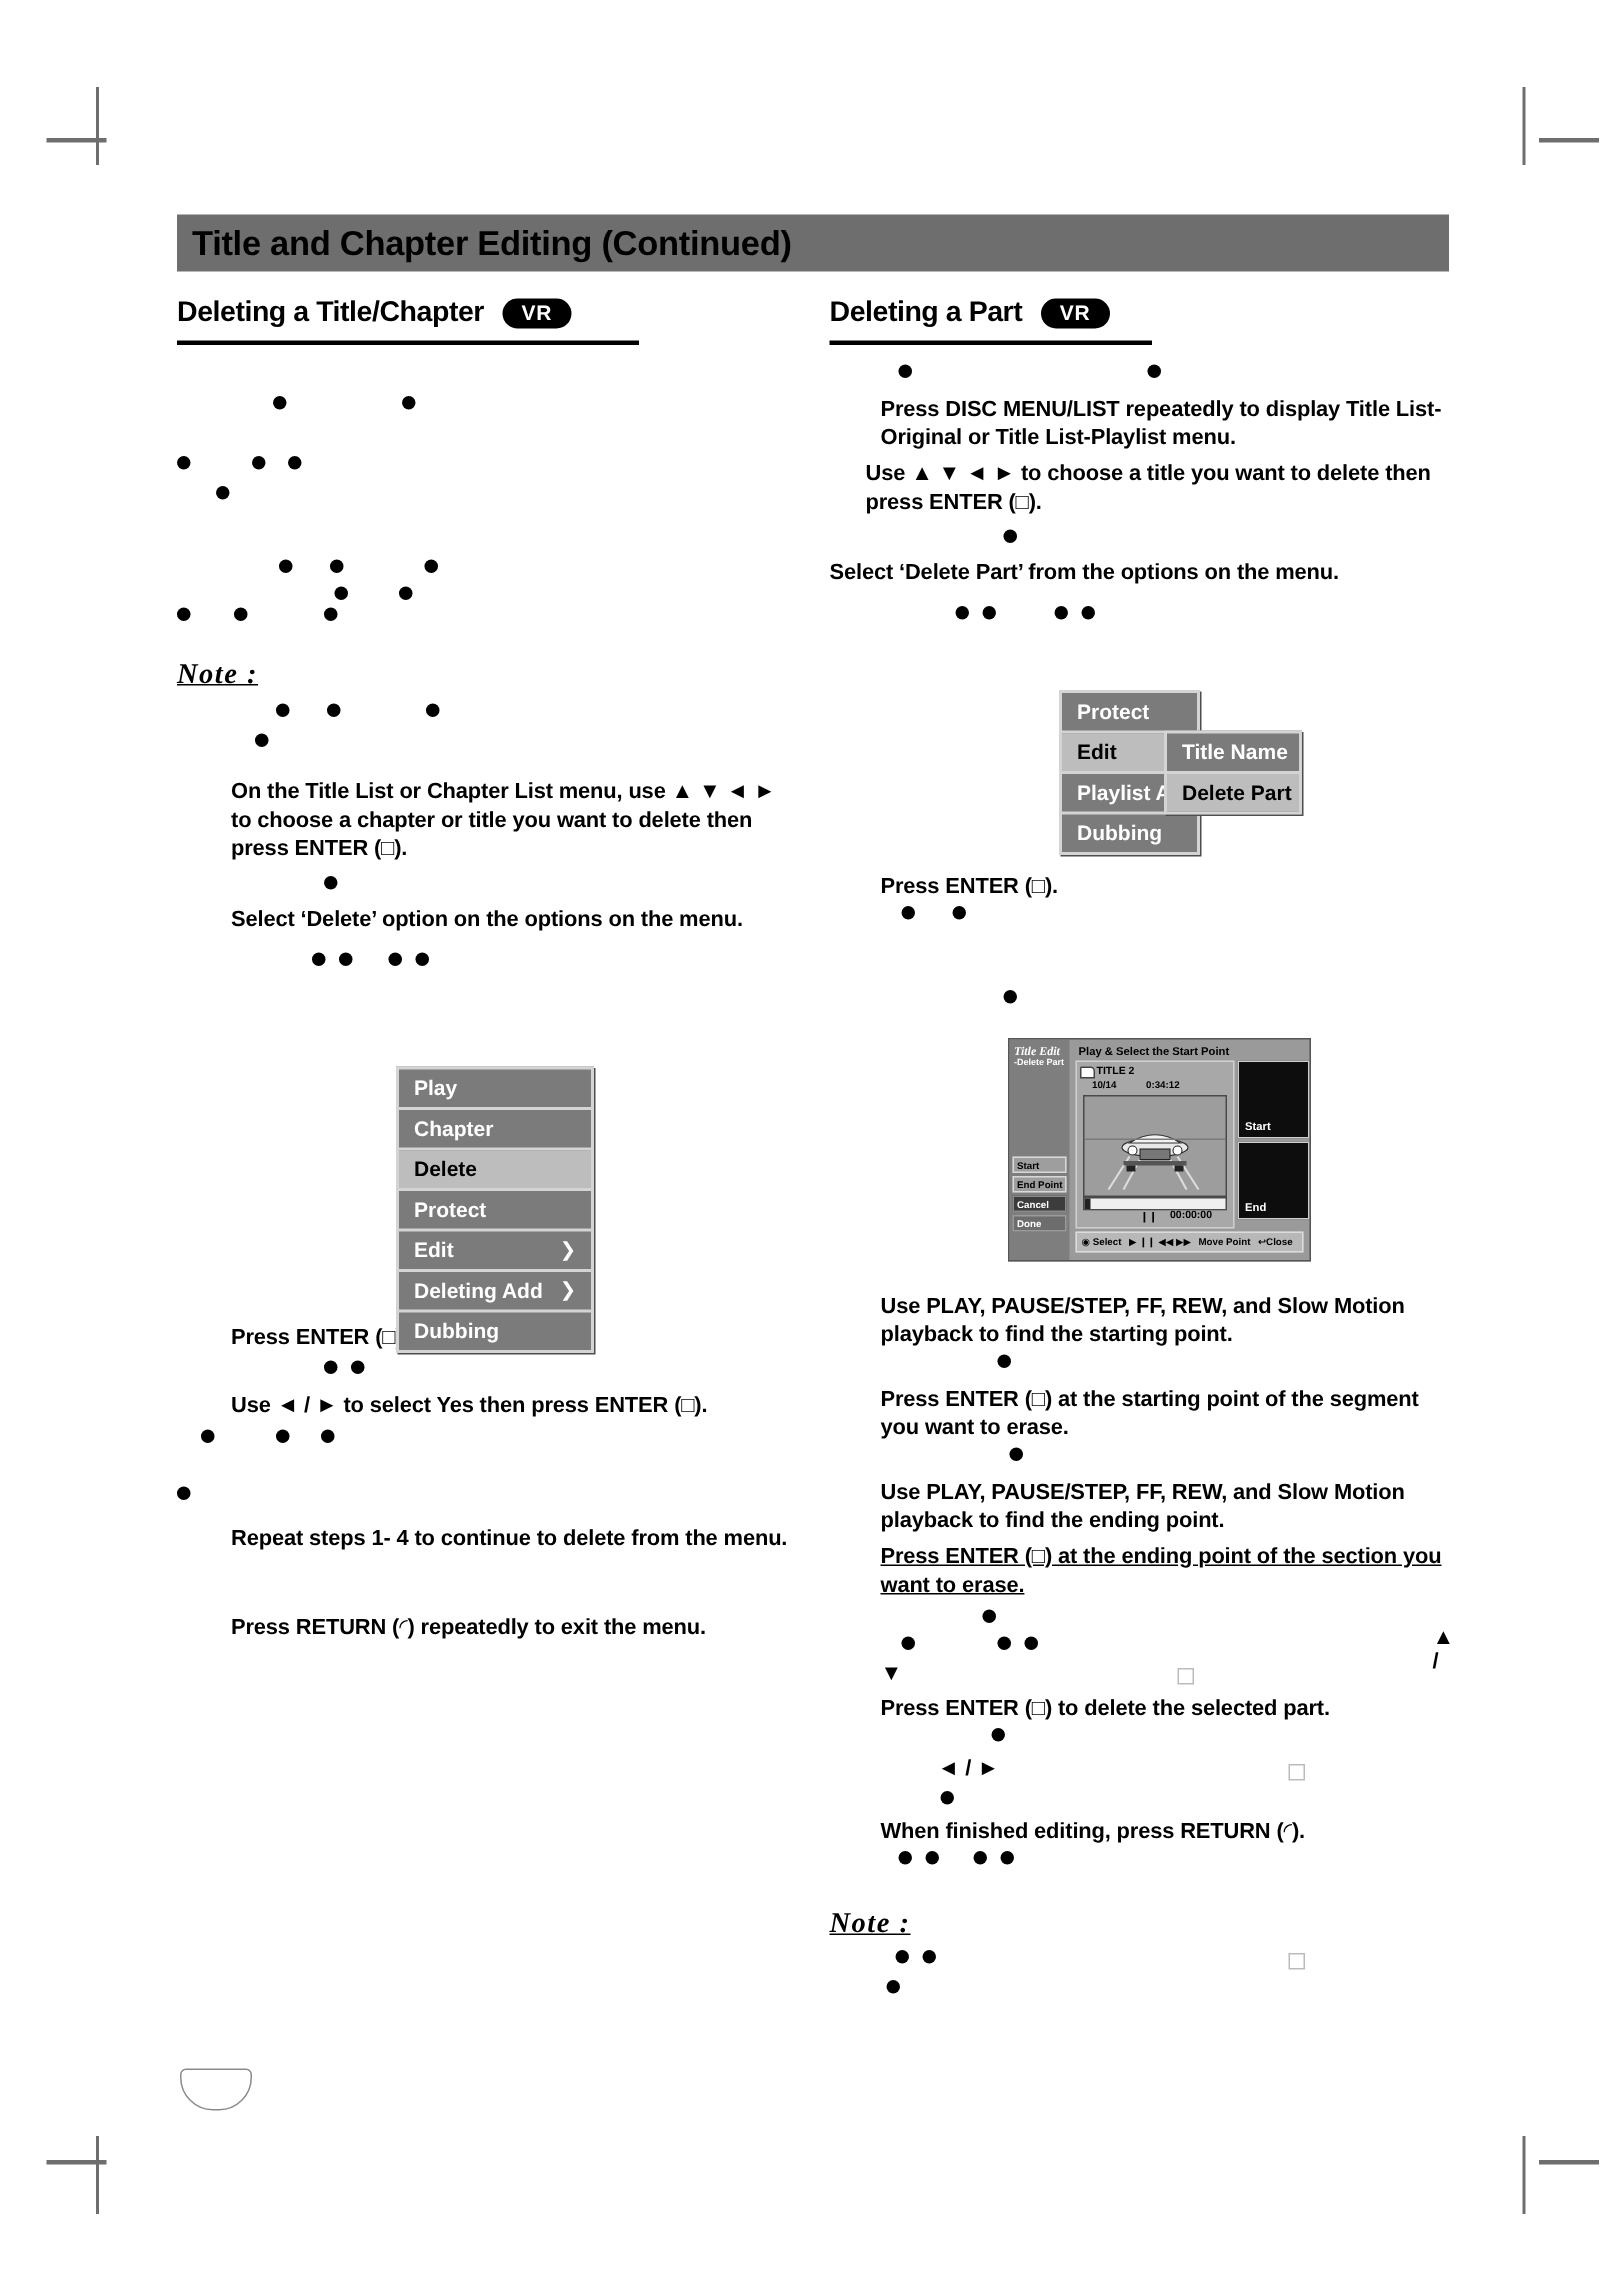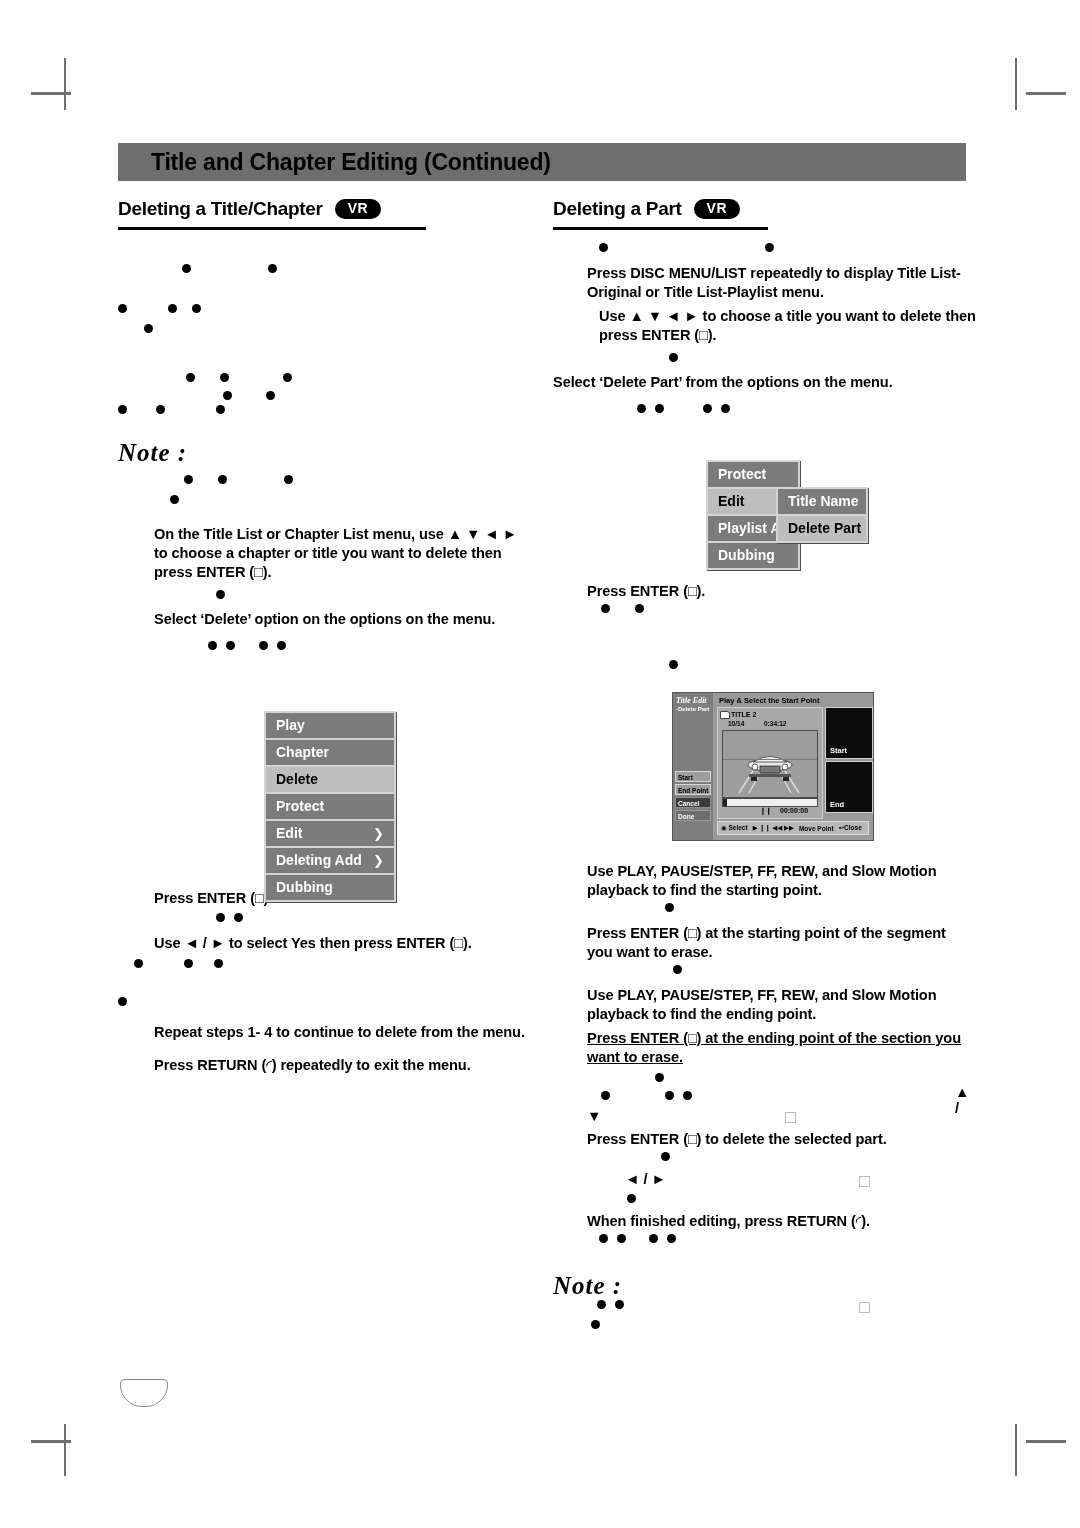--- a/index.html
+++ b/index.html
@@ -11,21 +11,21 @@
   .crop{position:absolute;background:#6e6e6e;}
   .crop.v{width:2px;height:52px;}
   .crop.h{height:3px;width:40px;}
 
   
   #header-bar{
     position:absolute;left:118px;top:143px;width:848px;height:38px;
     background:#6e6e6e;display:flex;align-items:center;
   }
   #header-title{
-    font-size:23px;font-weight:bold;color:#000;margin-left:33px;letter-spacing:-0.2px;
+    font-size:23px;font-weight:bold;color:#000;margin-left:10px;letter-spacing:-0.2px;
   }
 
   
   .col{position:absolute;top:198px;}
   #col-left{left:118px;width:415px;}
   #col-right{left:553px;width:415px;}
 
   .sec-head{
     position:relative;display:flex;align-items:center;gap:12px;
     border-bottom:3px solid #000;padding-bottom:7px;width:308px;
@@ -37,21 +37,21 @@
     font-size:14px;font-weight:bold;padding:2px 13px 3px;letter-spacing:0.5px;
     line-height:1.05;
   }
 
   
   .p{
     font-size:14.6px;font-weight:bold;line-height:1.30;letter-spacing:-0.1px;
   }
   .note-label{
     font-family:"Liberation Serif","DejaVu Serif",serif;
-    font-style:italic;font-weight:bold;font-size:25px;letter-spacing:1px;
+    font-style:italic;font-weight:bold;font-size:19px;letter-spacing:1px;text-decoration:underline;
   }
   .dot{display:inline-block;width:9px;height:9px;border-radius:50%;background:#000;vertical-align:middle;}
   .sq-lt{display:inline-block;width:9px;height:9px;border:1.4px solid #bbb;vertical-align:-1px;}
 
   
   .osd-menu{
     position:absolute;background:#7b7b7b;border:2px solid #d4d4d4;
     box-shadow:1px 1px 0 #4d4d4d;
   }
   .osd-item{
@@ -210,38 +210,38 @@
   </div>
   <div class="p" style="margin-left:36px;width:392px;">Use ◄ / ► to select  Yes  then press ENTER (□).</div>
   <div style="position:relative;height:70px;">
     <span class="dot" style="position:absolute;left:16px;top:6px;"></span>
     <span class="dot" style="position:absolute;left:66px;top:6px;"></span>
     <span class="dot" style="position:absolute;left:96px;top:6px;"></span>
     <span class="dot" style="position:absolute;left:0px;top:44px;"></span>
   </div>
   <div class="p" style="margin-left:36px;width:380px;">Repeat steps 1- 4 to continue to delete from the menu.</div>
   <div style="height:14px;"></div>
-  <div class="p" style="margin-left:36px;width:380px;">Press RETURN (◜) repeatedly to exit the menu.</div>
+  <div class="p" style="margin-left:36px;width:380px;margin-top:26px;">Press RETURN (◜) repeatedly to exit the menu.</div>
 </div>
 
 <div class="col" id="col-right">
 
   <div class="sec-head">
     <span class="t">Deleting a Part</span>
     <span class="vr-badge">VR</span>
   </div>
 
   <div style="position:relative;height:34px;">
     <span class="dot" style="position:absolute;left:46px;top:13px;"></span>
     <span class="dot" style="position:absolute;left:212px;top:13px;"></span>
   </div>
 
   <div class="p" style="margin-left:34px;width:378px;">Press DISC MENU/LIST repeatedly to display Title List-Original or Title List-Playlist menu.</div>
   <div style="height:5px;"></div>
-  <div class="p" style="margin-left:46px;width:378px;">Use ▲ ▼ ◄ ► to choose a title you want to delete then press ENTER (□).</div>
+  <div class="p" style="margin-left:24px;width:378px;">Use ▲ ▼ ◄ ► to choose a title you want to delete then press ENTER (□).</div>
   <div style="position:relative;height:28px;">
     <span class="dot" style="position:absolute;left:116px;top:8px;"></span>
   </div>
   <div class="p" style="width:378px;">Select ‘Delete Part’ from the options on the menu.</div>
 
   <div style="position:relative;height:34px;">
     <span class="dot" style="position:absolute;left:84px;top:12px;"></span>
     <span class="dot" style="position:absolute;left:102px;top:12px;"></span>
     <span class="dot" style="position:absolute;left:150px;top:12px;"></span>
     <span class="dot" style="position:absolute;left:168px;top:12px;"></span>

